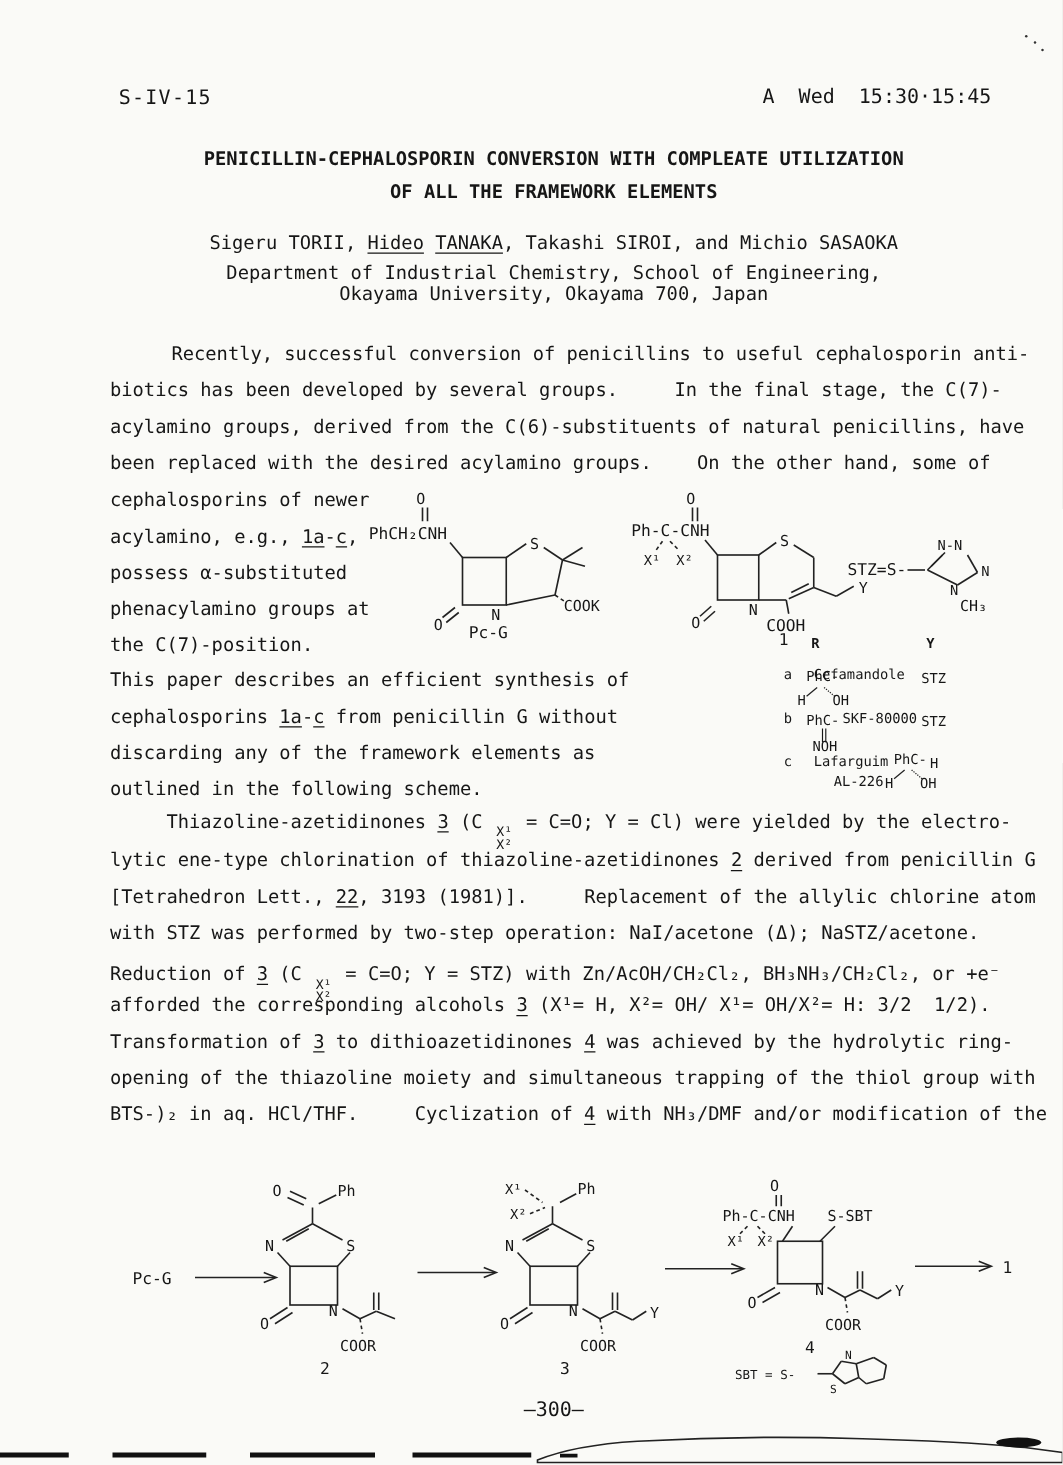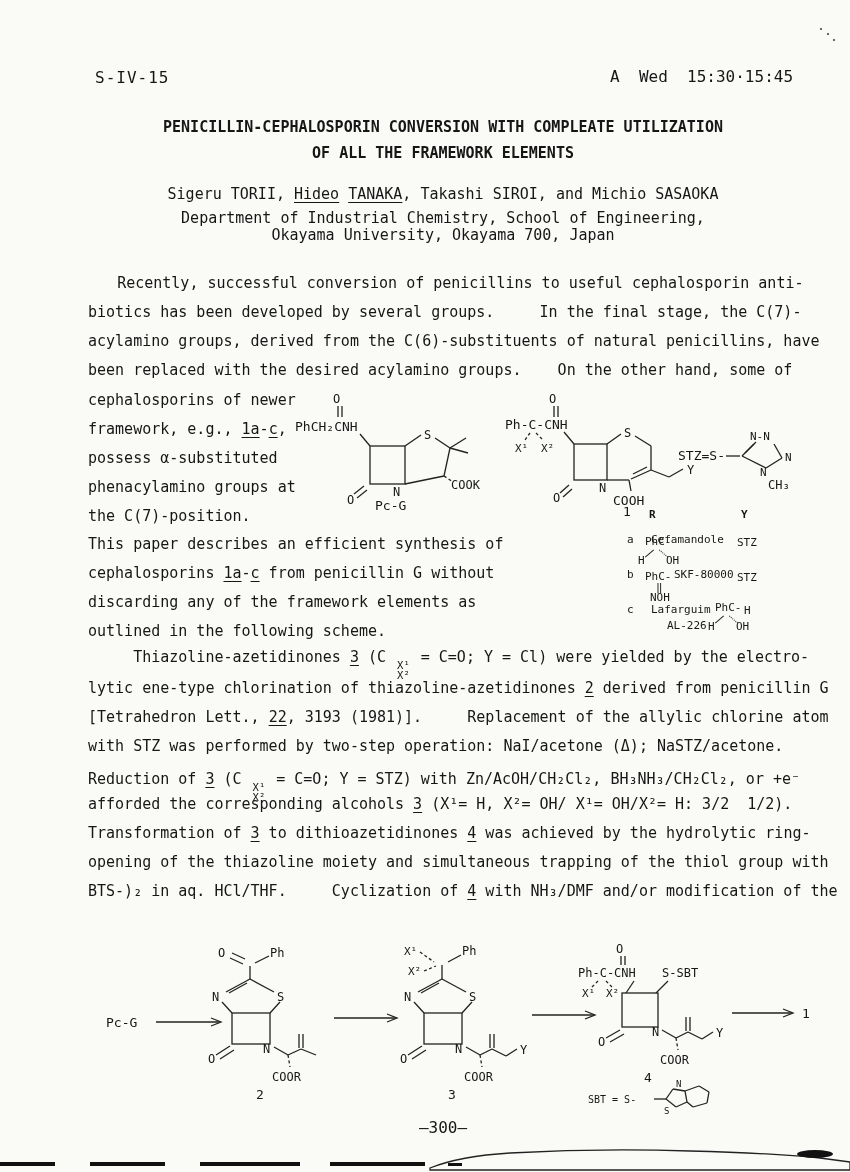--- a/index.html
+++ b/index.html
@@ -30,27 +30,27 @@
   <div class="speck" style="left:827px;top:33px;width:2px;height:2px;"></div>
   <div class="speck" style="left:833px;top:39px;width:2px;height:2px;"></div>
 
   <div class="line ctr bold" style="top:118px;">PENICILLIN-CEPHALOSPORIN CONVERSION WITH COMPLEATE UTILIZATION</div>
   <div class="line ctr bold" style="top:144px;">OF ALL THE FRAMEWORK ELEMENTS</div>
 
   <div class="line ctr" style="top:185px;"><span>Sigeru TORII, </span><span class="u">Hideo</span><span> </span><span class="u">TANAKA</span><span>, Takashi SIROI, and Michio SASAOKA</span></div>
   <div class="line ctr" style="top:209px;">Department of Industrial Chemistry, School of Engineering,</div>
   <div class="line ctr" style="top:226px;">Okayama University, Okayama 700, Japan</div>
 
-  <div class="line" style="left:72px;top:274px;"><span>     Recently, successful conversion of penicillins to useful cephalosporin anti-</span></div>
+  <div class="line" style="left:92px;top:274px;"><span>     Recently, successful conversion of penicillins to useful cephalosporin anti-</span></div>
   <div class="line" style="left:88px;top:303px;"><span>biotics has been developed by several groups.     In the final stage, the C(7)-</span></div>
   <div class="line" style="left:88px;top:332px;"><span>acylamino groups, derived from the C(6)-substituents of natural penicillins, have</span></div>
   <div class="line" style="left:88px;top:361px;"><span>been replaced with the desired acylamino groups.    On the other hand, some of</span></div>
 
   <div class="line" style="left:88px;top:391px;"><span>cephalosporins of newer</span></div>
-  <div class="line" style="left:88px;top:420px;"><span>framework, e.g., </span><span class="u">1a</span><span>-</span><span class="u">c</span><span>,</span></div>
+  <div class="line" style="left:88px;top:420px;"><span>acylamino, e.g., </span><span class="u">1a</span><span>-</span><span class="u">c</span><span>,</span></div>
   <div class="line" style="left:88px;top:449px;"><span>possess α-substituted</span></div>
   <div class="line" style="left:88px;top:478px;"><span>phenacylamino groups at</span></div>
   <div class="line" style="left:88px;top:507px;"><span>the C(7)-position.</span></div>
 
   <div class="line" style="left:88px;top:535px;"><span>This paper describes an efficient synthesis of</span></div>
   <div class="line" style="left:88px;top:564px;"><span>cephalosporins </span><span class="u">1a</span><span>-</span><span class="u">c</span><span> from penicillin G without</span></div>
   <div class="line" style="left:88px;top:593px;"><span>discarding any of the framework elements as</span></div>
   <div class="line" style="left:88px;top:622px;"><span>outlined in the following scheme.</span></div>
 
   <svg style="left:293px;top:386px;" width="210" height="126">

